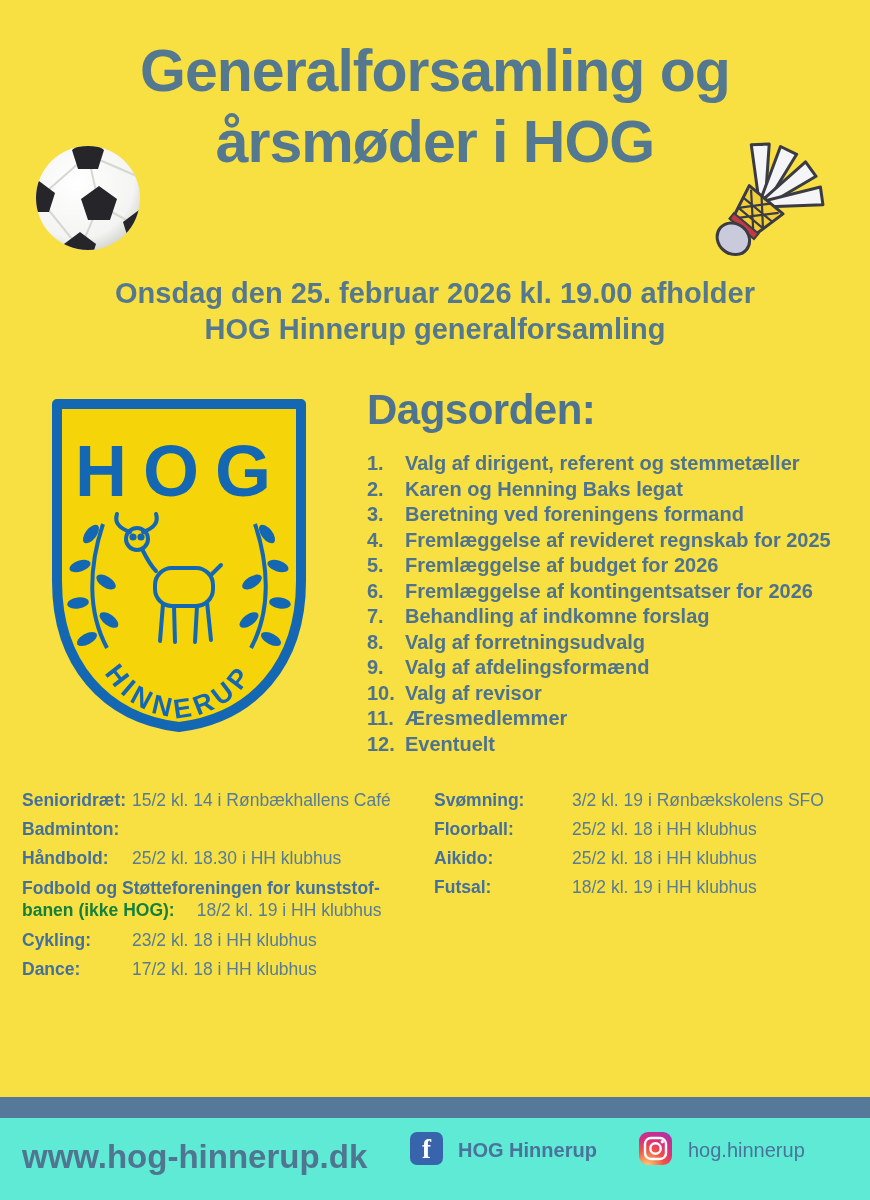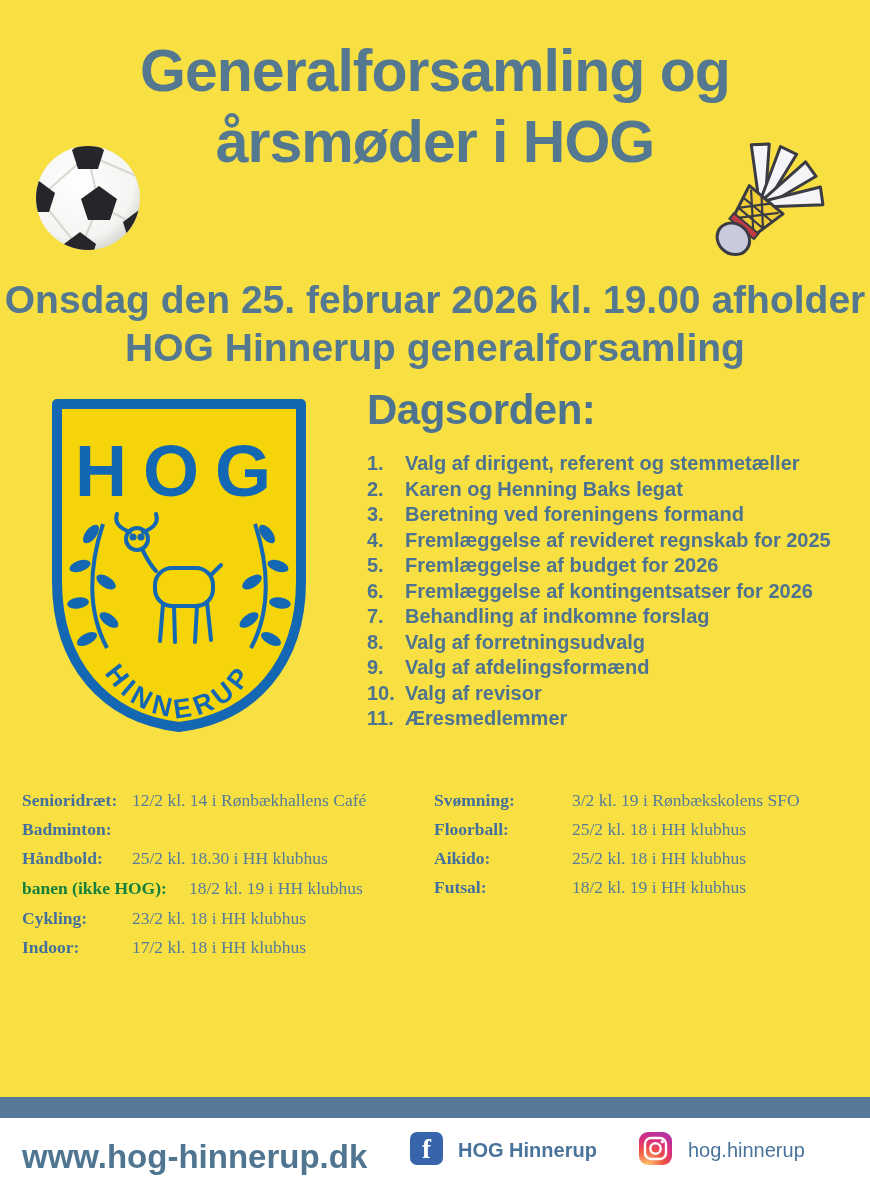--- a/index.html
+++ b/index.html
@@ -16,21 +16,21 @@
   .title {
     position: absolute; top: 36px; left: 0; right: 0;
     text-align: center;
     font-size: 59px; font-weight: bold; color: #54788F;
     line-height: 1.21; letter-spacing: -1px;
   }
   
   .intro {
     position: absolute; top: 276px; left: 0; right: 0;
     text-align: center;
-    font-size: 39px; font-weight: bold; color: #54788F;
+    font-size: 29px; font-weight: bold; color: #54788F;
     line-height: 1.24;
   }
   
   .ball   { position: absolute; left: 33px;  top: 143px; }
   .shuttle{ position: absolute; left: 694px; top: 126px; }
   
   .crest { position: absolute; left: 43px; top: 396px; }
   
   .agenda { position: absolute; left: 367px; top: 386px; width: 486px; }
   .agenda h2 {
@@ -43,21 +43,21 @@
     font-size: 20px; font-weight: bold; color: #4D7390;
     line-height: 25.5px;
   }
   .agenda li .num { width: 38px; flex: 0 0 38px; }
   
   .schedule {
     position: absolute; left: 22px; top: 790px; width: 826px;
     display: flex; gap: 14px;
     font-size: 17.5px; line-height: 20px;
   }
-  .sched-col { width: 398px; font-family: Liberation Serif, serif; }
+  .sched-col { width: 398px; }
   .sched-col.right { width: 414px; }
   .sched-row { display: flex; margin-bottom: 9px; }
   .sched-row .lbl { font-weight: bold; color: #44709D; flex: 0 0 110px; }
   .sched-col.right .sched-row .lbl { flex: 0 0 138px; }
   .sched-row .val { color: #567C99; }
   .sched-row.multiline { display: block; margin-bottom: 9px; }
   .sched-row.multiline .lbl { display: block; line-height: 22px; }
   .sched-row.multiline .second { display: flex; line-height: 22px; }
   .sched-row.multiline .second .lbl2 { font-weight: bold; color: #15803d; }
   .sched-row.multiline .second .val { margin-left: 22px; }
@@ -68,21 +68,21 @@
     font-size: 30px; font-weight: bold; color: #50758F;
     line-height: 1.23;
   }
   
   .divider-bar {
     position: absolute; top: 1097px; left: 0;
     width: 870px; height: 21px; background: #56799A;
   }
   .footer {
     position: absolute; top: 1118px; left: 0;
-    width: 870px; height: 82px; background: #ffffff;
+    width: 870px; height: 82px; background: #5eead4;
   }
   .website {
     position: absolute; left: 22px; top: 20px;
     font-size: 33px; font-weight: bold; color: #4F7590;
   }
   .fb-icon {
     position: absolute; left: 410px; top: 14px;
     width: 33px; height: 33px; border-radius: 7px;
     background: #3864AC; color: #ffffff;
     font-size: 27px; font-weight: bold;
@@ -247,48 +247,53 @@
           <span class="txt">Valg af afdelingsformænd</span>
         </li>
       <li>
           <span class="num">10.</span>
           <span class="txt">Valg af revisor</span>
         </li>
       <li>
           <span class="num">11.</span>
           <span class="txt">Æresmedlemmer</span>
         </li>
+      <li>
+          <span class="num">12.</span>
+          <span class="txt">Eventuelt</span>
+        </li>
     </ol>
   </div>
 
   <div class="schedule">
     <div class="sched-col left">
       <div class="sched-row">
         <span class="lbl">Senioridræt:</span>
-        <span class="val">12/2 kl. 14 i Rønbækhallens Café</span>
+        <span class="val">15/2 kl. 14 i Rønbækhallens Café</span>
       </div>
       <div class="sched-row">
         <span class="lbl">Badminton:</span>
       </div>
       <div class="sched-row">
         <span class="lbl">Håndbold:</span>
         <span class="val">25/2 kl. 18.30 i HH klubhus</span>
       </div>
       <div class="sched-row multiline">
+        <span class="lbl">Fodbold og Støtteforeningen for kunststof-</span>
         <span class="second">
           <span class="lbl2">banen (ikke HOG):</span>
           <span class="val">18/2 kl. 19 i HH klubhus</span>
         </span>
       </div>
       <div class="sched-row">
         <span class="lbl">Cykling:</span>
         <span class="val">23/2 kl. 18 i HH klubhus</span>
       </div>
       <div class="sched-row">
-        <span class="lbl">Indoor:</span>
+        <span class="lbl">Dance:</span>
         <span class="val">17/2 kl. 18 i HH klubhus</span>
       </div>
     </div>
     <div class="sched-col right">
       <div class="sched-row">
         <span class="lbl">Svømning:</span>
         <span class="val">3/2 kl. 19 i Rønbækskolens SFO</span>
       </div>
       <div class="sched-row">
         <span class="lbl">Floorball:</span>

